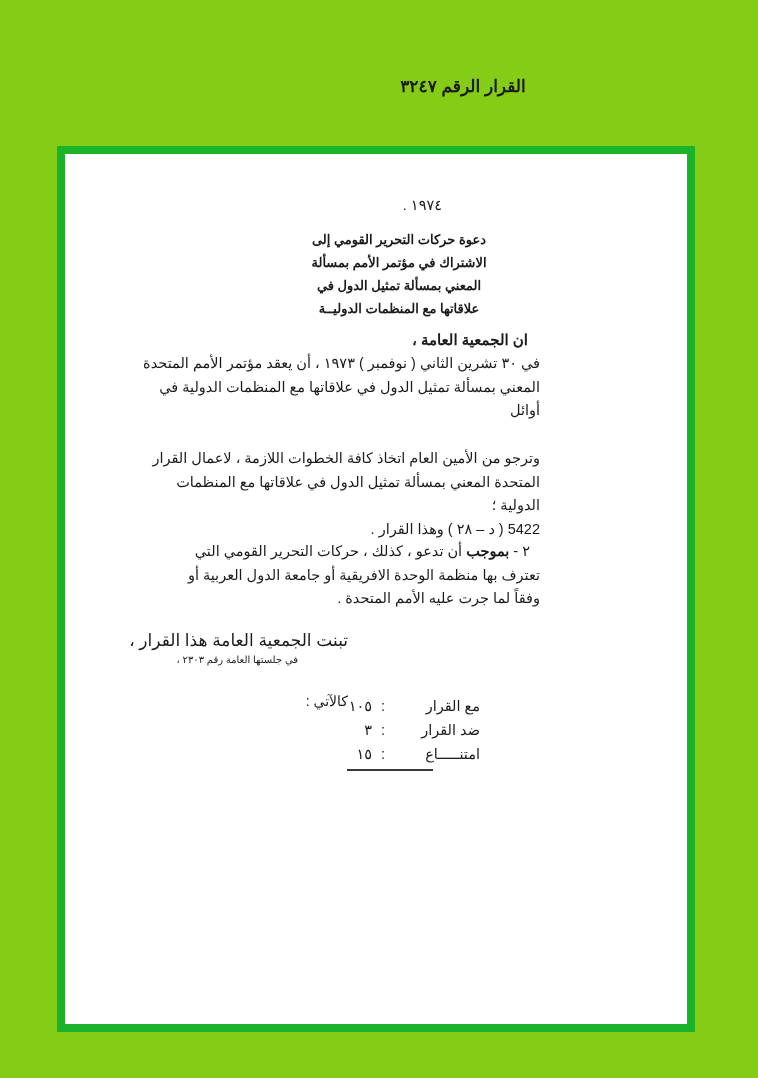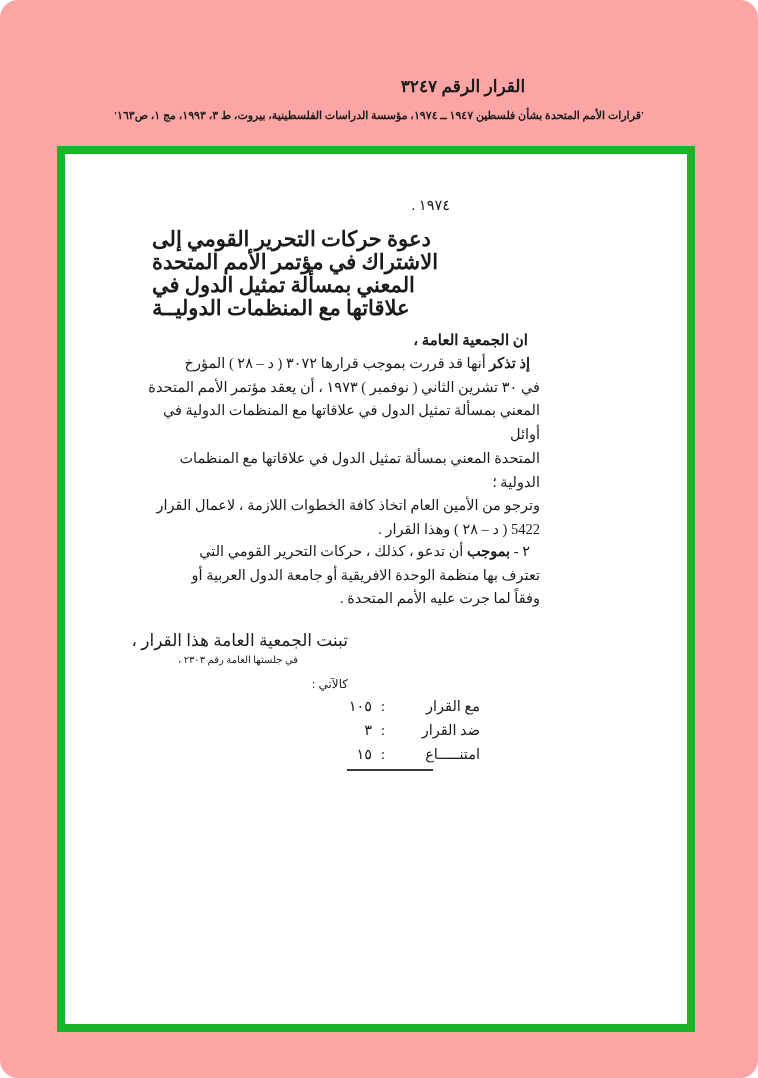--- a/index.html
+++ b/index.html
@@ -1,75 +1,73 @@
 <!DOCTYPE html>
 <html lang="ar"><head>
 <meta charset="utf-8">
 <style>
   html,body{margin:0;padding:0;background:#ffffff;}
   .page{
-    position:relative;width:758px;height:1078px;background:#fca5a5;overflow:hidden;
-    font-family:Liberation Serif, serif;color:#1b1b1b;border-radius:18px;
+    position:relative;width:758px;height:1078px;background:#84cc16;overflow:hidden;
+    font-family:Liberation Sans, sans-serif;color:#1b1b1b;
   }
   .rtl{direction:rtl;unicode-bidi:embed;}
   .abs{position:absolute;}
   .doc-title{top:76px;left:168px;width:590px;text-align:center;font-size:17px;font-weight:bold;letter-spacing:.5px;}
   .source-line{top:109px;left:6px;width:746px;text-align:center;font-size:11px;font-weight:bold;white-space:nowrap;}
   .green-box{top:146px;left:57px;width:638px;height:886px;border:8px solid #1cb32b;box-sizing:border-box;background:#ffffff;}
   .ref1{top:171px;right:106px;font-size:14.5px;}
-  .ref2{top:197px;right:308px;font-size:14.5px;}
-  .subject{top:228px;left:152px;width:510px;text-align:left;font-weight:bold;font-size:21px;line-height:23px;}
+  .ref2{top:197px;right:316px;font-size:14.5px;}
+  .subject{top:228px;left:144px;width:510px;text-align:center;font-weight:bold;font-size:13px;line-height:23px;}
   .assembly{top:331px;right:230px;font-weight:bold;font-size:15px;}
   .para{right:218px;width:402px;font-size:14.5px;line-height:23.5px;text-align:right;}
   .p1{top:352px;}
   .p2{top:447px;}
   .p3{top:540px;}
   .indent{padding-right:10px;}
   .b{font-weight:bold;}
   .close1{top:630px;right:410px;font-size:17px;}
   .close2{top:654px;right:460px;font-size:10px;}
-  .close3{top:677px;right:410px;font-size:12px;}
+  .close3{top:693px;right:410px;font-size:14px;}
   .votes{top:698px;right:278px;font-size:14.5px;}
   .vote-row{direction:rtl;display:flex;align-items:baseline;height:24px;}
   .vlabel{display:inline-block;width:86px;}
   .vcolon{display:inline-block;width:22px;text-align:center;}
   .vvalue{display:inline-block;}
   .end-rule{top:769px;left:347px;width:86px;height:2px;background:#3a3a3a;}
 </style>
 </head>
 <body>
 
 <div class="page">
 
   <div class="abs rtl doc-title">القرار الرقم ٣٢٤٧</div>
 
-  <div class="abs rtl source-line">'قرارات الأمم المتحدة بشأن فلسطين ١٩٤٧ ــ ١٩٧٤، مؤسسة الدراسات الفلسطينية، بيروت، ط ٣، ١٩٩٣، مج ١، ص١٦٣'</div>
 
   <div class="abs green-box"></div>
 
   <div class="abs rtl ref2">١٩٧٤ .</div>
 
   <div class="abs rtl subject">
     <div>دعوة حركات التحرير القومي إلى</div>
-    <div>الاشتراك في مؤتمر الأمم المتحدة</div>
+    <div>الاشتراك في مؤتمر الأمم بمسألة</div>
     <div>المعني بمسألة تمثيل الدول في</div>
     <div>علاقاتها مع المنظمات الدوليــة</div>
   </div>
 
   <div class="abs rtl assembly">ان الجمعية العامة ،</div>
 
   <div class="abs rtl para p1">
-    <div class="indent"><span class="b">إذ تذكر</span> <span>أنها قد قررت بموجب قرارها ٣٠٧٢ ( د – ٢٨ ) المؤرخ</span></div>
     <div>في ٣٠ تشرين الثاني ( نوفمبر ) ١٩٧٣ ، أن يعقد مؤتمر الأمم المتحدة</div>
     <div>المعني بمسألة تمثيل الدول في علاقاتها مع المنظمات الدولية في أوائل</div>
   </div>
 
   <div class="abs rtl para p2">
+    <div>وترجو من الأمين العام اتخاذ كافة الخطوات اللازمة ، لاعمال القرار</div>
     <div>المتحدة المعني بمسألة تمثيل الدول في علاقاتها مع المنظمات الدولية ؛</div>
-    <div>وترجو من الأمين العام اتخاذ كافة الخطوات اللازمة ، لاعمال القرار</div>
     <div>5422 ( د – ٢٨ ) وهذا القرار .</div>
   </div>
 
   <div class="abs rtl para p3">
     <div class="indent"><span>٢ -</span> <span class="b">بموجب</span> <span>أن تدعو ، كذلك ، حركات التحرير القومي التي</span></div>
     <div>تعترف بها منظمة الوحدة الافريقية أو جامعة الدول العربية أو</div>
     <div>وفقاً لما جرت عليه الأمم المتحدة .</div>
   </div>
 
   <div class="abs rtl close1">تبنت الجمعية العامة هذا القرار ،</div>

